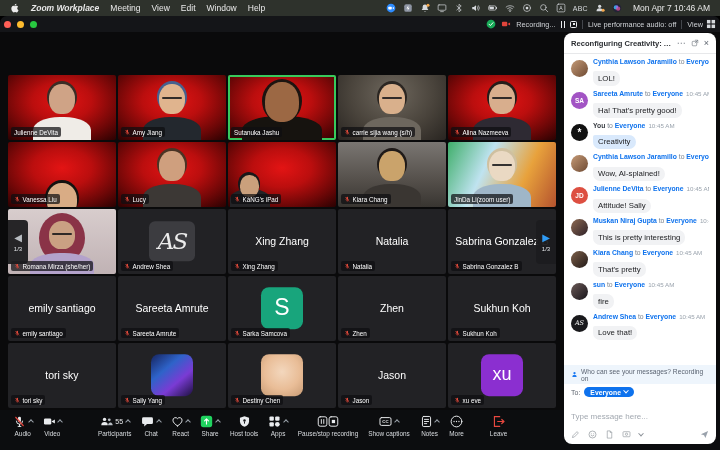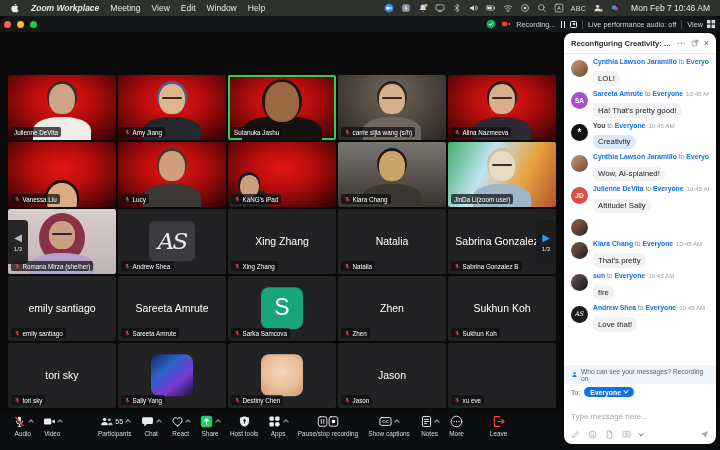--- a/index.html
+++ b/index.html
@@ -196,21 +196,21 @@
         </span>
         <span class="mb-ico">
           <svg viewBox="0 0 16 16">
             <circle cx="8" cy="8" r="6.8" fill="#232336"></circle>
             <circle cx="6.2" cy="7" r="3.4" fill="#3fb9f5" opacity=".85"></circle>
             <circle cx="9.8" cy="9" r="3.4" fill="#e0529b" opacity=".75"></circle>
             <circle cx="8" cy="6" r="2" fill="#8e6df0" opacity=".9"></circle>
           </svg>
         </span>
       </div>
-    <span class="clock">Mon Feb 7  10:46 AM</span>
+    <span class="clock">Mon Apr 7  10:46 AM</span>
   </div>
 
   <div class="window">
     <div class="titlebar">
       <div class="traffic">
         <span class="tdot r"></span>
         <span class="tdot y"></span>
         <span class="tdot g"></span>
       </div>
       <div class="tb-right">
@@ -584,20 +584,21 @@
                 <svg viewBox="0 0 16 16">
                   <rect x="6.2" y="2" width="3.6" height="7" rx="1.8" fill="#e84c3d"></rect>
                   <path d="M4.4 7.6a3.6 3.6 0 0 0 7.2 0M8 11.2V14" stroke="#e84c3d" stroke-width="1.3" fill="none"></path>
                   <line x1="3.2" y1="2.6" x2="12.8" y2="13.4" stroke="#e84c3d" stroke-width="1.3"></line>
                 </svg>
               </span>
               <span>Jason</span>
             </div>
           </div>
           <div class="tile bg-dark">
+            <div class="avatar-box sm" style="background:#8b2fd0">xu</div>
             <div class="plate">
               <span style="display:flex">
                 <svg viewBox="0 0 16 16">
                   <rect x="6.2" y="2" width="3.6" height="7" rx="1.8" fill="#e84c3d"></rect>
                   <path d="M4.4 7.6a3.6 3.6 0 0 0 7.2 0M8 11.2V14" stroke="#e84c3d" stroke-width="1.3" fill="none"></path>
                   <line x1="3.2" y1="2.6" x2="12.8" y2="13.4" stroke="#e84c3d" stroke-width="1.3"></line>
                 </svg>
               </span>
               <span>xu eve</span>
             </div>
@@ -641,20 +642,21 @@
           <div class="msg">
             <div class="av" style="background: linear-gradient(135deg, rgb(197, 154, 118), rgb(110, 74, 51));"></div>
             <div class="mc"><div class="meta"><span class="s">Cynthia Lawson Jaramillo</span><span class="t"> to </span><span class="s">Everyone</span></div><div class="bubble">Wow, AI-splained!</div></div>
           </div>
           <div class="msg">
             <div class="av" style="background: rgb(221, 79, 65);">JD</div>
             <div class="mc"><div class="meta"><span class="s">Julienne DeVita</span><span class="t"> to </span><span class="s">Everyone</span><span class="tm">10:45 AM</span></div><div class="bubble">Attitude! Sally</div></div>
           </div>
           <div class="msg">
             <div class="av" style="background: linear-gradient(135deg, rgb(141, 106, 82), rgb(46, 33, 40));"></div>
+            <div class="mc"><div class="meta"><span class="s">Muskan Niraj Gupta</span><span class="t"> to </span><span class="s">Everyone</span><span class="tm">10:45 AM</span></div><div class="bubble">This is pretty interesting</div></div>
           </div>
           <div class="msg">
             <div class="av" style="background: linear-gradient(135deg, rgb(124, 95, 73), rgb(34, 26, 24));"></div>
             <div class="mc"><div class="meta"><span class="s">Kiara Chang</span><span class="t"> to </span><span class="s">Everyone</span><span class="tm">10:45 AM</span></div><div class="bubble">That's pretty</div></div>
           </div>
           <div class="msg">
             <div class="av" style="background: linear-gradient(135deg, rgb(107, 90, 87), rgb(23, 20, 26));"></div>
             <div class="mc"><div class="meta"><span class="s">sun</span><span class="t"> to </span><span class="s">Everyone</span><span class="tm">10:45 AM</span></div><div class="bubble">fire</div></div>
           </div>
           <div class="msg">

